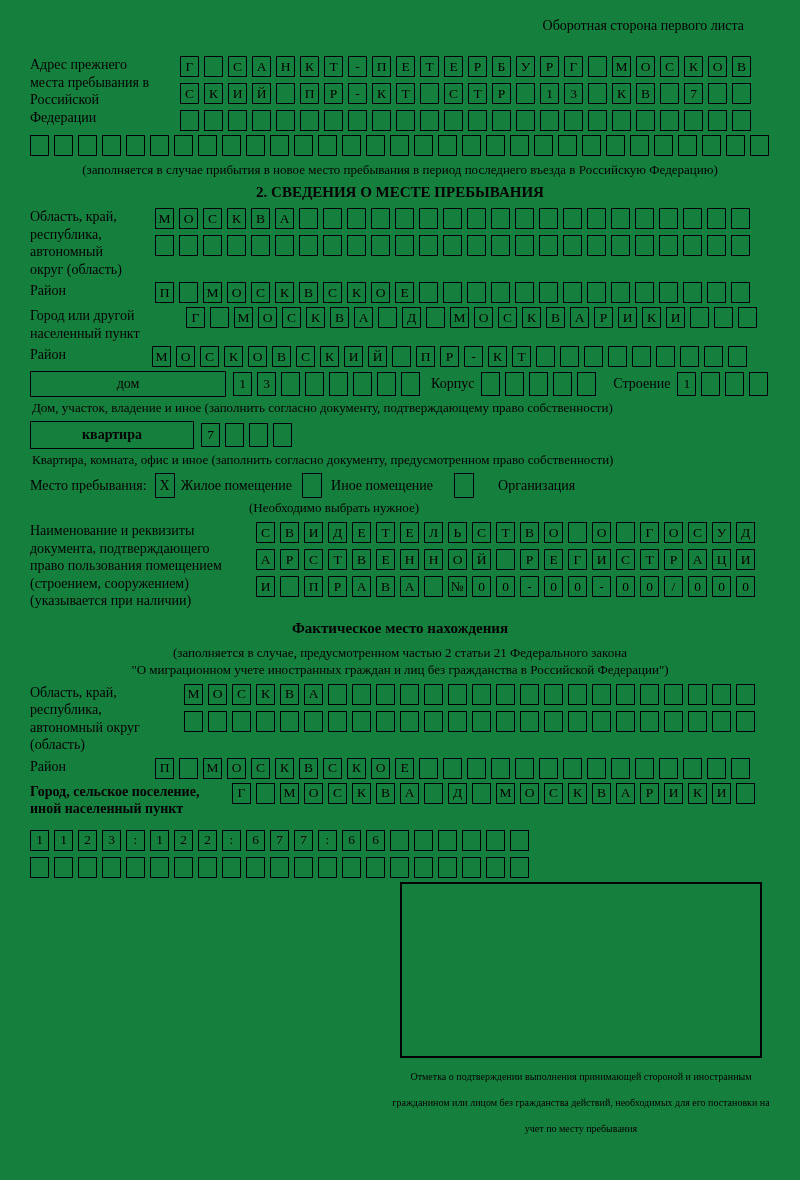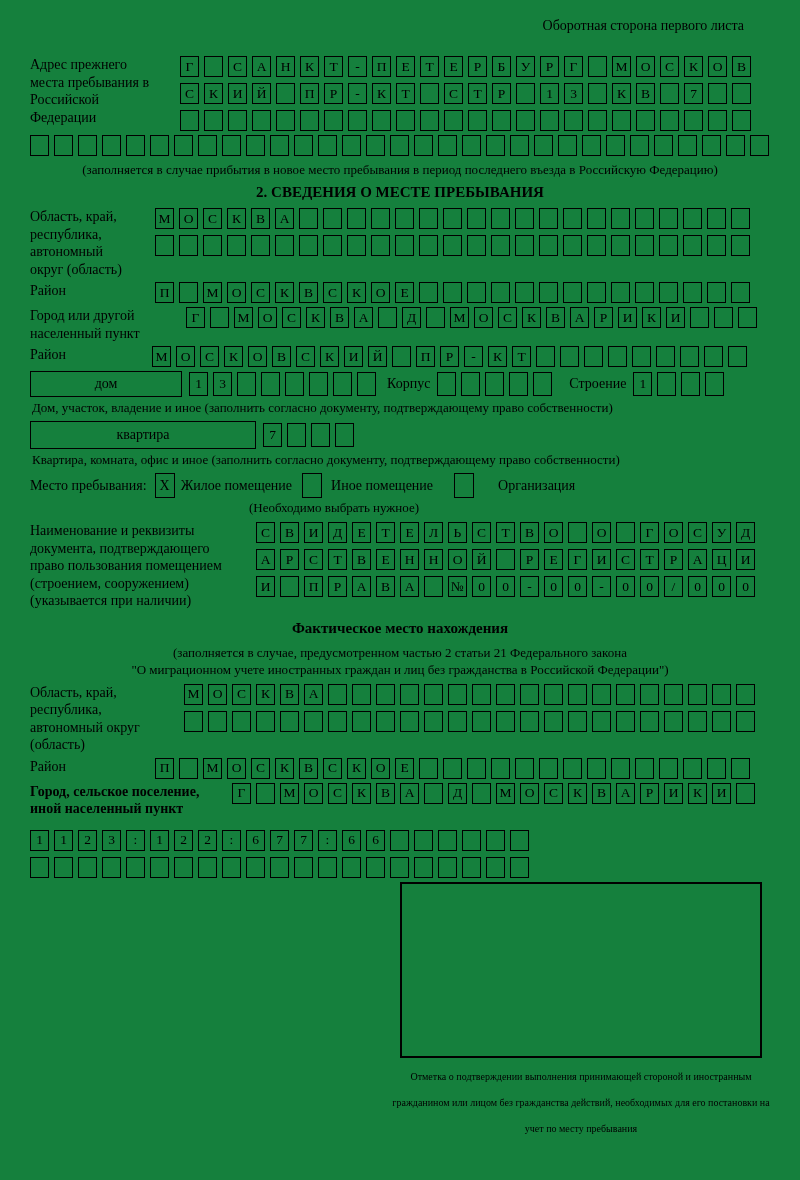--- a/index.html
+++ b/index.html
@@ -42,22 +42,22 @@
   .note-center { text-align:center; font-size:13px; line-height:17px; margin-right:30px; }
 
   .house-row { display:flex; align-items:center; margin:2px 0 3px; }
   .house-row .cell { height:24px; }
   .bigbox {
     flex:none; box-sizing:border-box;
     border:1.6px solid #000;
     display:flex; align-items:center; justify-content:center;
     font-size:14px; margin-right:7px;
   }
-  .house-bigbox { width:152px; height:26px; }
-  .kv-bigbox { width:226px; height:28px; }
+  .house-bigbox { width:196px; height:26px; }
+  .kv-bigbox { width:164px; height:28px;font-weight:bold; }
   .mid-label { flex:none; font-size:14px; }
   .ml-korpus { margin:0 7px 0 6px; }
   .ml-stroenie { margin:0 7px 0 12px; }
   .small-note { font-size:13px; margin:0 0 5px 2px; }
 
   .stay-row { display:flex; align-items:center; margin:4px 0 2px; font-size:14px; }
   .checkbox {
     flex:none; box-sizing:border-box;
     width:20px; height:25px;
     border:1.6px solid #000;
@@ -400,21 +400,21 @@
 
   <div class="house-row">
     <div class="bigbox kv-bigbox">квартира</div>
     <div class="box-row" style="margin-bottom:0">
         <div class="cell">7</div>
         <div class="cell"></div>
         <div class="cell"></div>
         <div class="cell"></div>
       </div>
   </div>
-  <div class="small-note">Квартира, комната, офис и иное (заполнить согласно документу, подтверждающему право собственности)</div>
+  <div class="small-note">Квартира, комната, офис и иное (заполнить согласно документу, предусмотренном право собственности)</div>
 
   <div class="stay-row">
     <div class="stay-label">Место пребывания:</div>
     <div class="checkbox mr6">X</div>
     <div class="mr10">Жилое помещение</div>
     <div class="checkbox mr9"></div>
     <div class="mr21">Иное помещение</div>
     <div class="checkbox mr24"></div>
     <div>Организация</div>
   </div>

